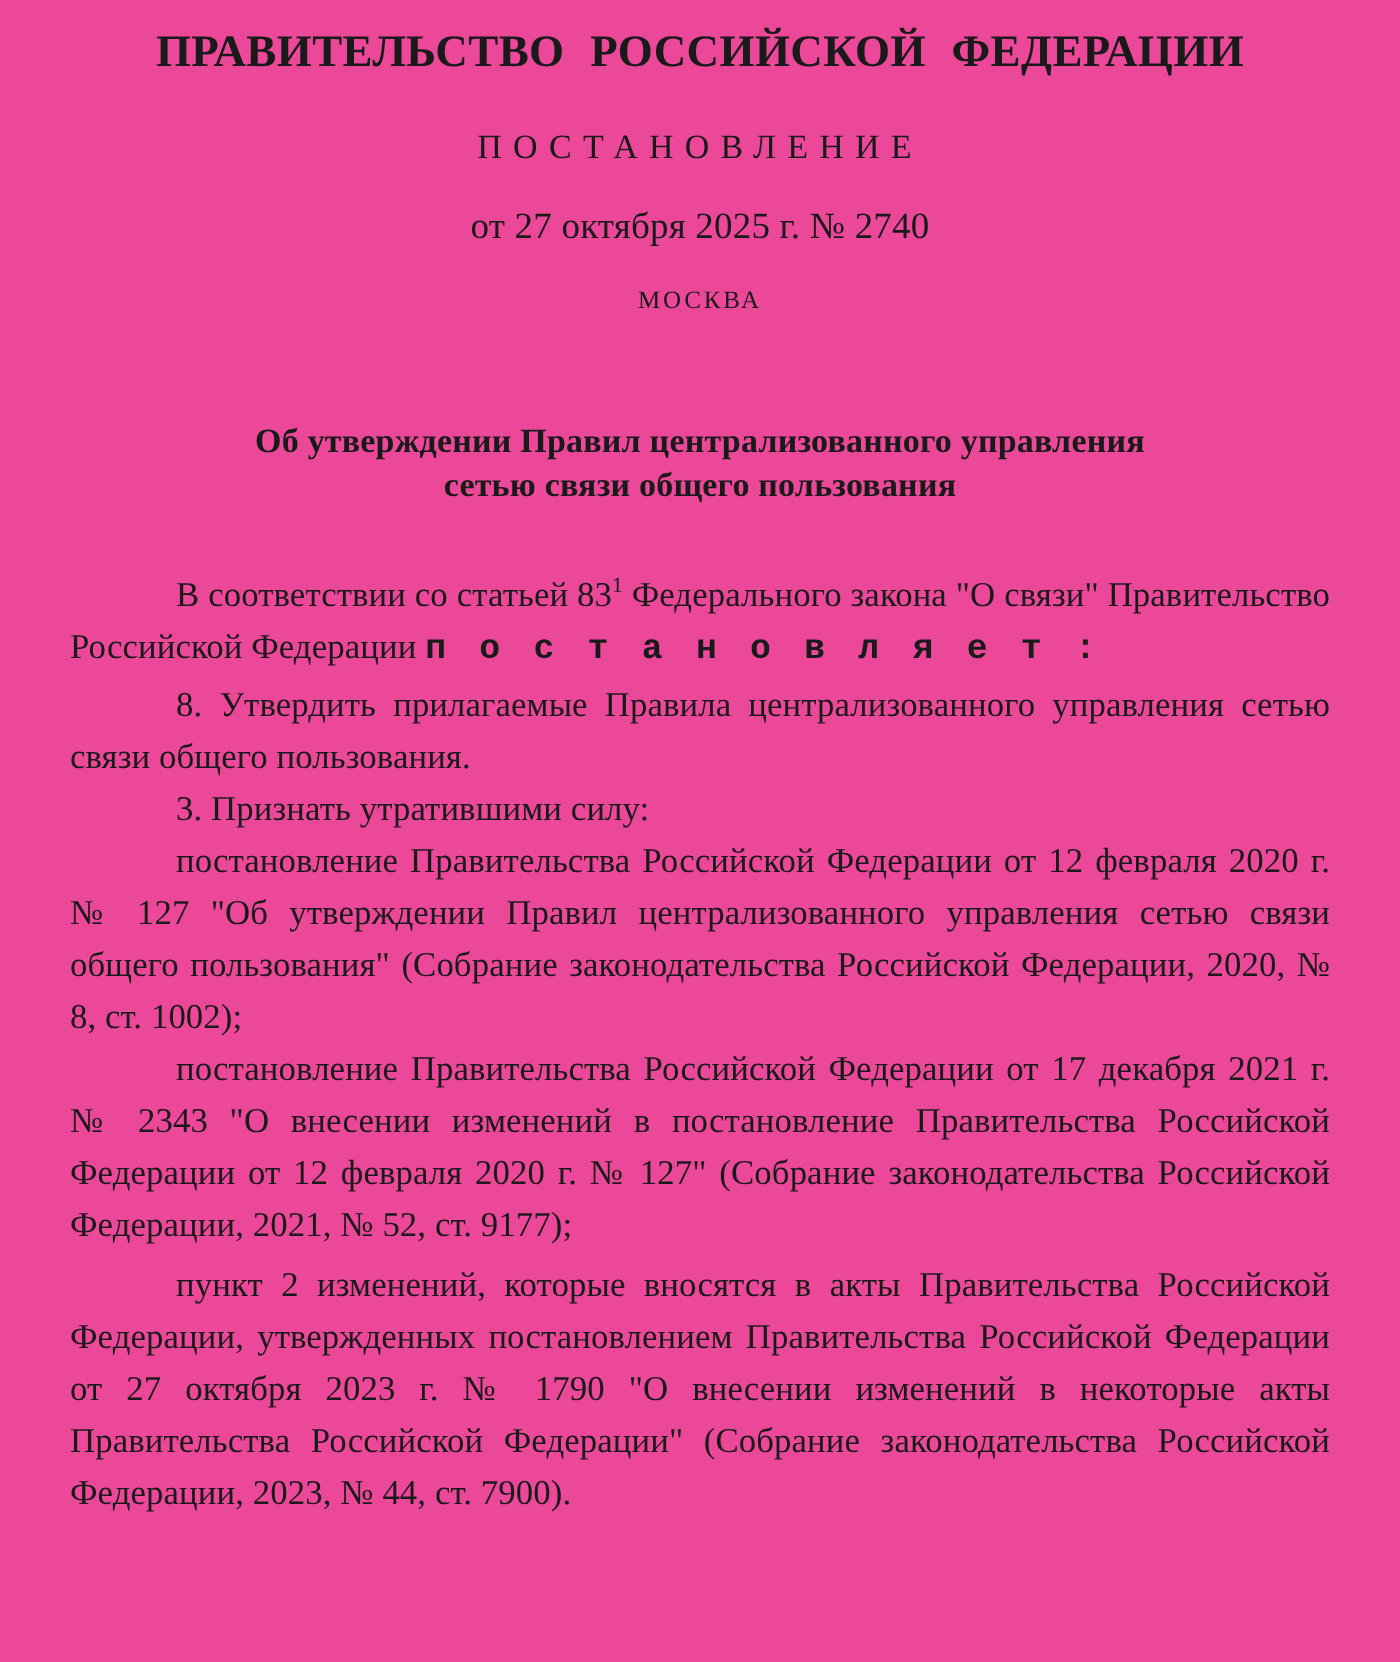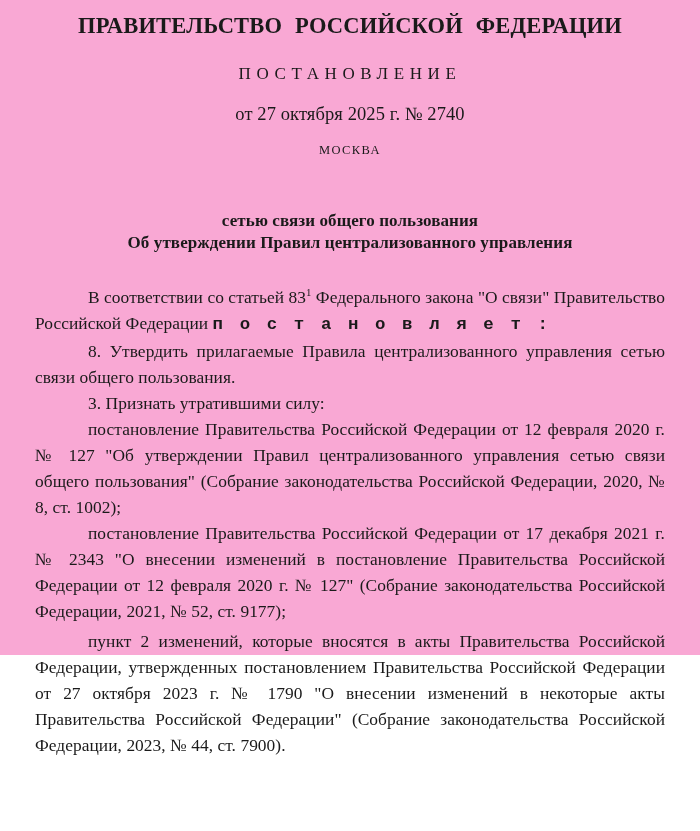--- a/index.html
+++ b/index.html
@@ -13,22 +13,22 @@
     height: 831px;
     overflow: hidden;
     font-family: "Liberation Serif", "DejaVu Serif", serif;
     color: #1a1a1a;
     -webkit-font-smoothing: antialiased;
   }
 
   .page {
     position: relative;
     width: 700px;
-    height: 655px;
-    background: #f9a8d4;
+    height: 831px;
+    background: #ec4899;
     box-sizing: border-box;
   }
 
   
   .masthead {
     padding-top: 13px;
     text-align: center;
   }
   .gov-title {
     font-size: 22.5px;
@@ -113,22 +113,22 @@
 <div class="page">
 
   <div class="masthead">
     <div class="gov-title">ПРАВИТЕЛЬСТВО  РОССИЙСКОЙ  ФЕДЕРАЦИИ</div>
     <div class="doc-kind">ПОСТАНОВЛЕНИЕ</div>
     <div class="doc-date">от 27 октября 2025 г. № 2740</div>
     <div class="doc-city">МОСКВА</div>
   </div>
 
   <div class="subject">
+    <span class="ln">Об утверждении Правил централизованного управления</span>
     <span class="ln">сетью связи общего пользования</span>
-    <span class="ln">Об утверждении Правил централизованного управления</span>
   </div>
 
   <div class="body-block">
 
     <p class="para indent"><span>В соответствии со статьей 83</span><sup class="fn">1</sup><span> Федерального закона "О связи" Правительство Российской Федерации </span><span class="spaced-bold">п о с т а н о в л я е т :</span></p>
 
     <p class="para indent">8. Утвердить прилагаемые Правила централизованного управления сетью связи общего пользования.</p>
 
     <p class="para indent">3. Признать утратившими силу:</p>
 

